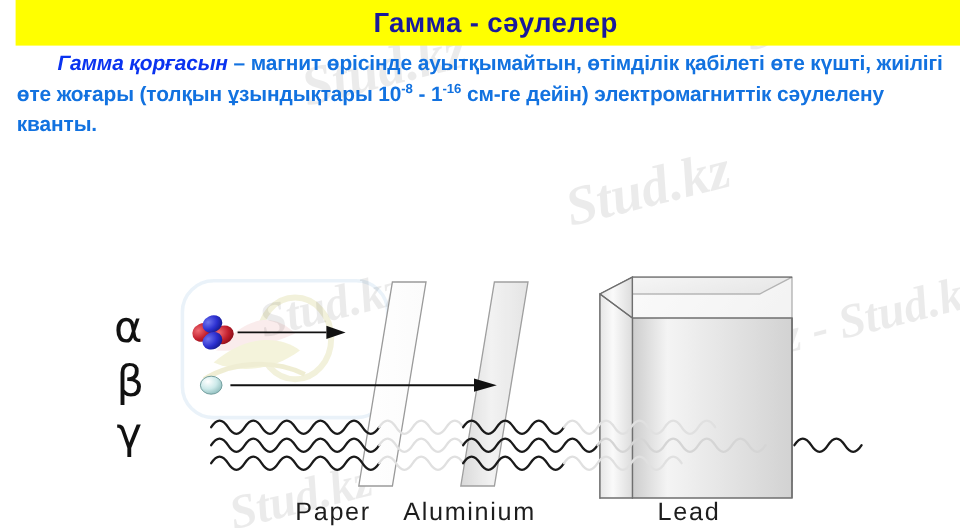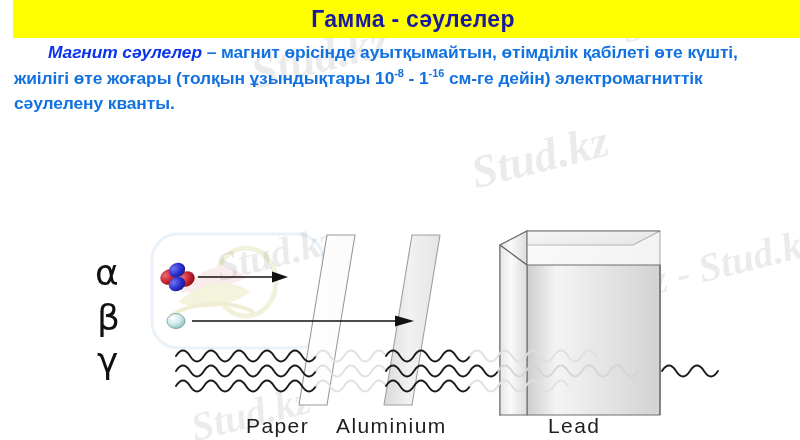--- a/index.html
+++ b/index.html
@@ -103,21 +103,21 @@
     <path d="M28 70 C56 46, 84 48, 100 60 C78 76, 52 80, 28 70 Z" fill="#eceabf"></path>
     <path d="M20 84 C50 66, 84 70, 104 80" fill="none" stroke="#e3e0b0" stroke-width="4"></path>
   </svg>
 
   <div class="titlebar">
     <div class="title">Гамма - сәулелер</div>
   </div>
   <div class="wm wm6">Stud.kz</div>
 
   <div class="textblock">
-    <p class="para p1"><span class="lead-term">Магнит сәулелер</span><span> – </span><span>магнит өрісінде ауытқымайтын, өтімділік қабілеті өте күшті, жиілігі өте жоғары (толқын ұзындықтары 10</span><sup>-8</sup><span> - 1</span><sup>-16</sup><span> см-ге дейін) электромагниттік сәулелену кванты.</span></p>
+    <p class="para p1"><span class="lead-term">Гамма қорғасын</span><span> – </span><span>магнит өрісінде ауытқымайтын, өтімділік қабілеті өте күшті, жиілігі өте жоғары (толқын ұзындықтары 10</span><sup>-8</sup><span> - 1</span><sup>-16</sup><span> см-ге дейін) электромагниттік сәулелену кванты.</span></p>
   </div>
 
   <div class="diagram">
     <svg width="800" height="215" viewBox="0 0 800 215" xmlns="http://www.w3.org/2000/svg">
       <defs>
         <linearGradient id="gAl" x1="0" y1="0" x2="1" y2="0">
           <stop offset="0%" stop-color="#d8d8d8"></stop>
           <stop offset="45%" stop-color="#f2f2f2"></stop>
           <stop offset="100%" stop-color="#e3e3e3"></stop>
         </linearGradient>

